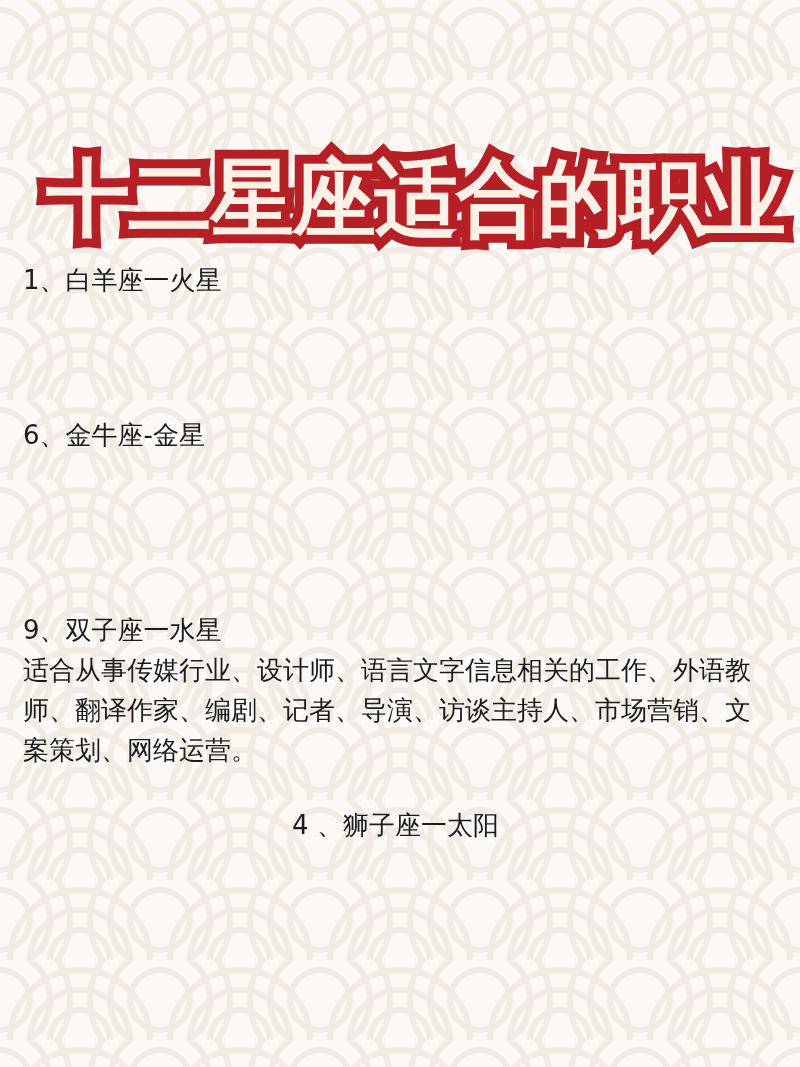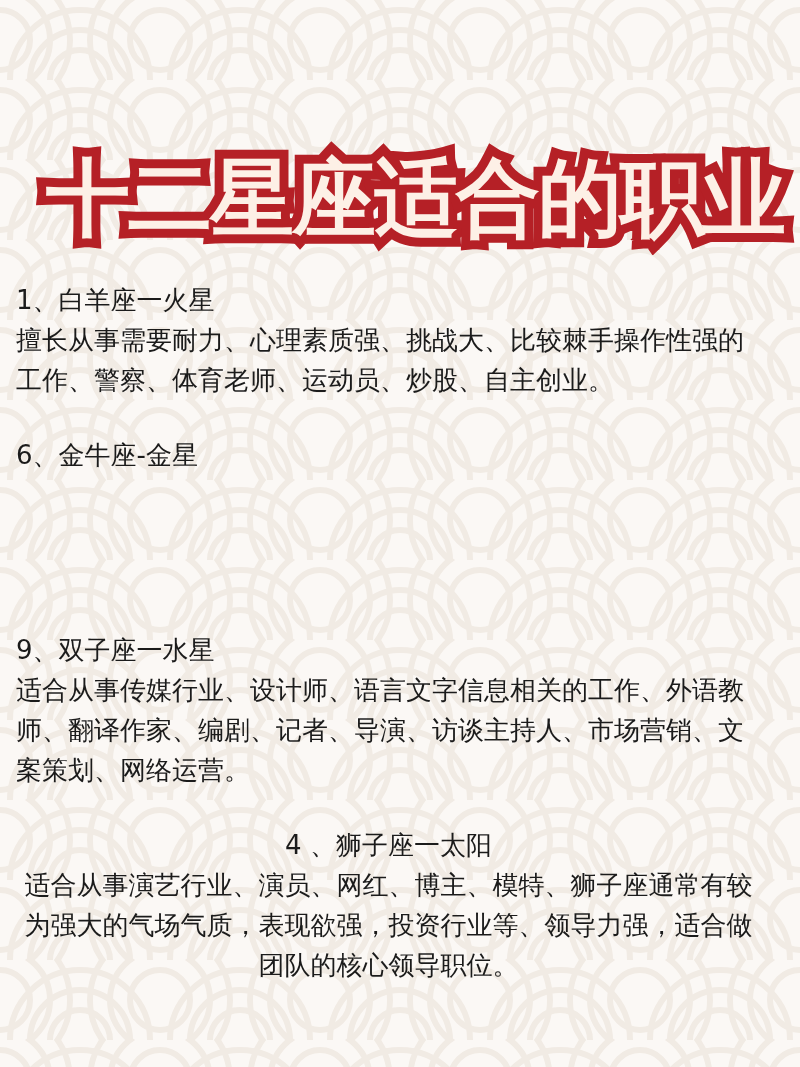--- a/index.html
+++ b/index.html
@@ -16,25 +16,24 @@
     .title {
       position: absolute; left: 0; top: 128px; width: 800px;
       text-align: center;
       font-size: 84px; font-weight: bold; letter-spacing: -2px;
       color: #fdf0e6;
       -webkit-text-stroke: 18px #b52026;
       paint-order: stroke fill;
       line-height: 110px;
     }
     .section {
-      position: absolute; left: 16px; width: 745px;
+      position: absolute; left: 23px; width: 745px;
       color: #1b1b1b;
       font-size: 26px;
       line-height: 40px;
-      margin-top: 20px;
     }
     .section .heading { display: block; }
     .section .body { display: block; }
   </style>
 </head>
 <body>
 
 <svg class="bg-pattern" width="800" height="1067" xmlns="http://www.w3.org/2000/svg">
   <defs>
     <pattern id="wave" x="0" y="0" width="160" height="80" patternUnits="userSpaceOnUse">
@@ -52,29 +51,27 @@
     </pattern>
   </defs>
   <rect width="800" height="1067" fill="url(#wave)"></rect>
 </svg>
 
 <div class="page">
   <h1 class="title" style="margin:15px;">十二星座适合的职业</h1>
 
   <div class="section" style="top:260px;">
     <span class="heading">1、白羊座一火星</span>
-    <span class="body">擅长从事需要耐力、心理素质强、挑战大、比较棘手操作性强的工作、警察、体育老师、运动员、炒股、自主创业。</span>
   </div>
 
   <div class="section" style="top:415px;">
     <span class="heading">6、金牛座-金星</span>
   </div>
 
   <div class="section" style="top:610px;">
     <span class="heading">9、双子座一水星</span>
     <span class="body">适合从事传媒行业、设计师、语言文字信息相关的工作、外语教师、翻译作家、编剧、记者、导演、访谈主持人、市场营销、文案策划、网络运营。</span>
   </div>
 
   <div class="section" style="top:805px;text-align:center;">
     <span class="heading">4 、狮子座一太阳</span>
-    <span class="body">适合从事演艺行业、演员、网红、博主、模特、狮子座通常有较为强大的气场气质，表现欲强，投资行业等、领导力强，适合做团队的核心领导职位。</span>
   </div>
 </div>
 
 </body></html>

